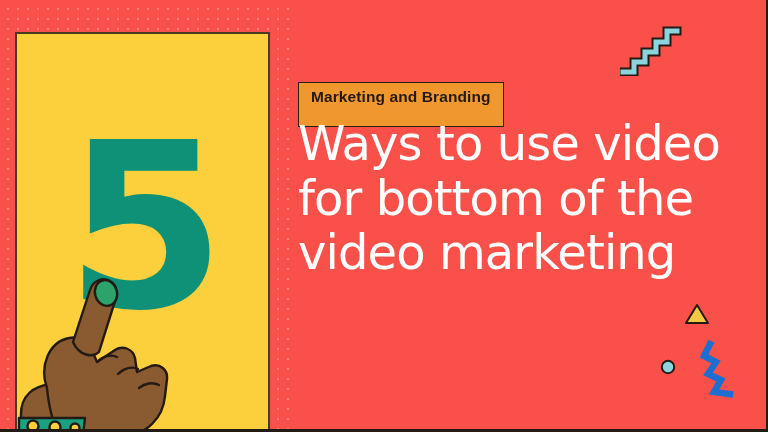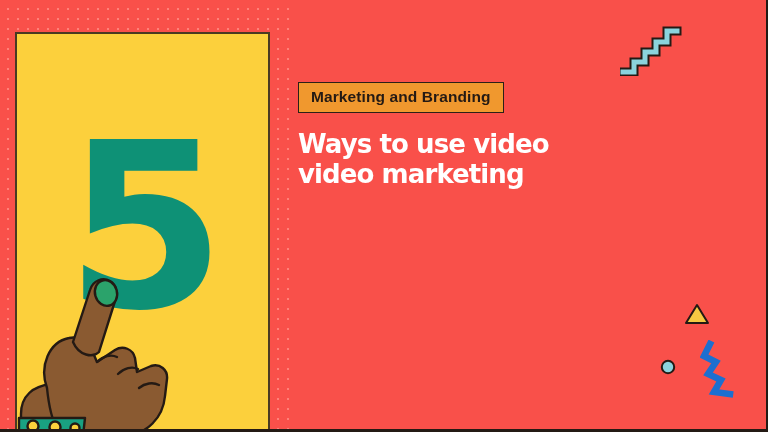--- a/index.html
+++ b/index.html
@@ -81,33 +81,33 @@
     position: absolute;
     left: 0;
     top: 82px;
     display: inline-block;
     background: #F0982E;
     border: 1.5px solid #2b2018;
     color: #241a14;
     font-size: 15.5px;
     font-weight: bold;
     letter-spacing: 0.1px;
-    padding: 5px 12px 6px 12px;
+    padding: 5px 12px 20px 12px;
     box-sizing: border-box;
     white-space: nowrap;
   }
   .headline {
     position: absolute;
     left: 0;
-    top: 130px;
+    top: 116px;
     width: 420px;
     color: #ffffff;
     font-family: "DejaVu Sans", sans-serif;
-    font-weight: bold;
-    font-size: 26px;
+    font-weight: normal;
+    font-size: 48px;
     line-height: 1.14;
     letter-spacing: -0.9px;
   }
   .headline .ln { display: block; white-space: nowrap; }
 
   
   .deco { position: absolute; }
   .deco-stair-top { left: 620px; top: 26px; }
   .deco-zig-bottom { left: 700px; top: 340px; }
   .deco-triangle { left: 684px; top: 302px; }
@@ -154,20 +154,21 @@
       </g>
     </svg>
   </div>
 
   <div class="content">
 
     <div class="eyebrow">Marketing and Branding</div>
 
     <div class="headline">
       <span class="ln">Ways to use video</span>
+      <span class="ln">for bottom of the</span>
       <span class="ln">video marketing</span>
     </div>
   </div>
 
   <svg class="deco deco-stair-top" width="62" height="50" viewBox="0 0 62 50" xmlns="http://www.w3.org/2000/svg">
     <polyline points="3,46 14,46 14,36 25,36 25,26 36,26 36,16 47,16 47,5 57,5" fill="none" stroke="#241a14" stroke-width="9" stroke-linecap="square" stroke-linejoin="miter"></polyline>
     <polyline points="3,46 14,46 14,36 25,36 25,26 36,26 36,16 47,16 47,5 57,5" fill="none" stroke="#8BD3DD" stroke-width="5" stroke-linecap="square" stroke-linejoin="miter"></polyline>
   </svg>
 
   <svg class="deco deco-zig-bottom" width="46" height="58" viewBox="0 0 46 58" xmlns="http://www.w3.org/2000/svg">

